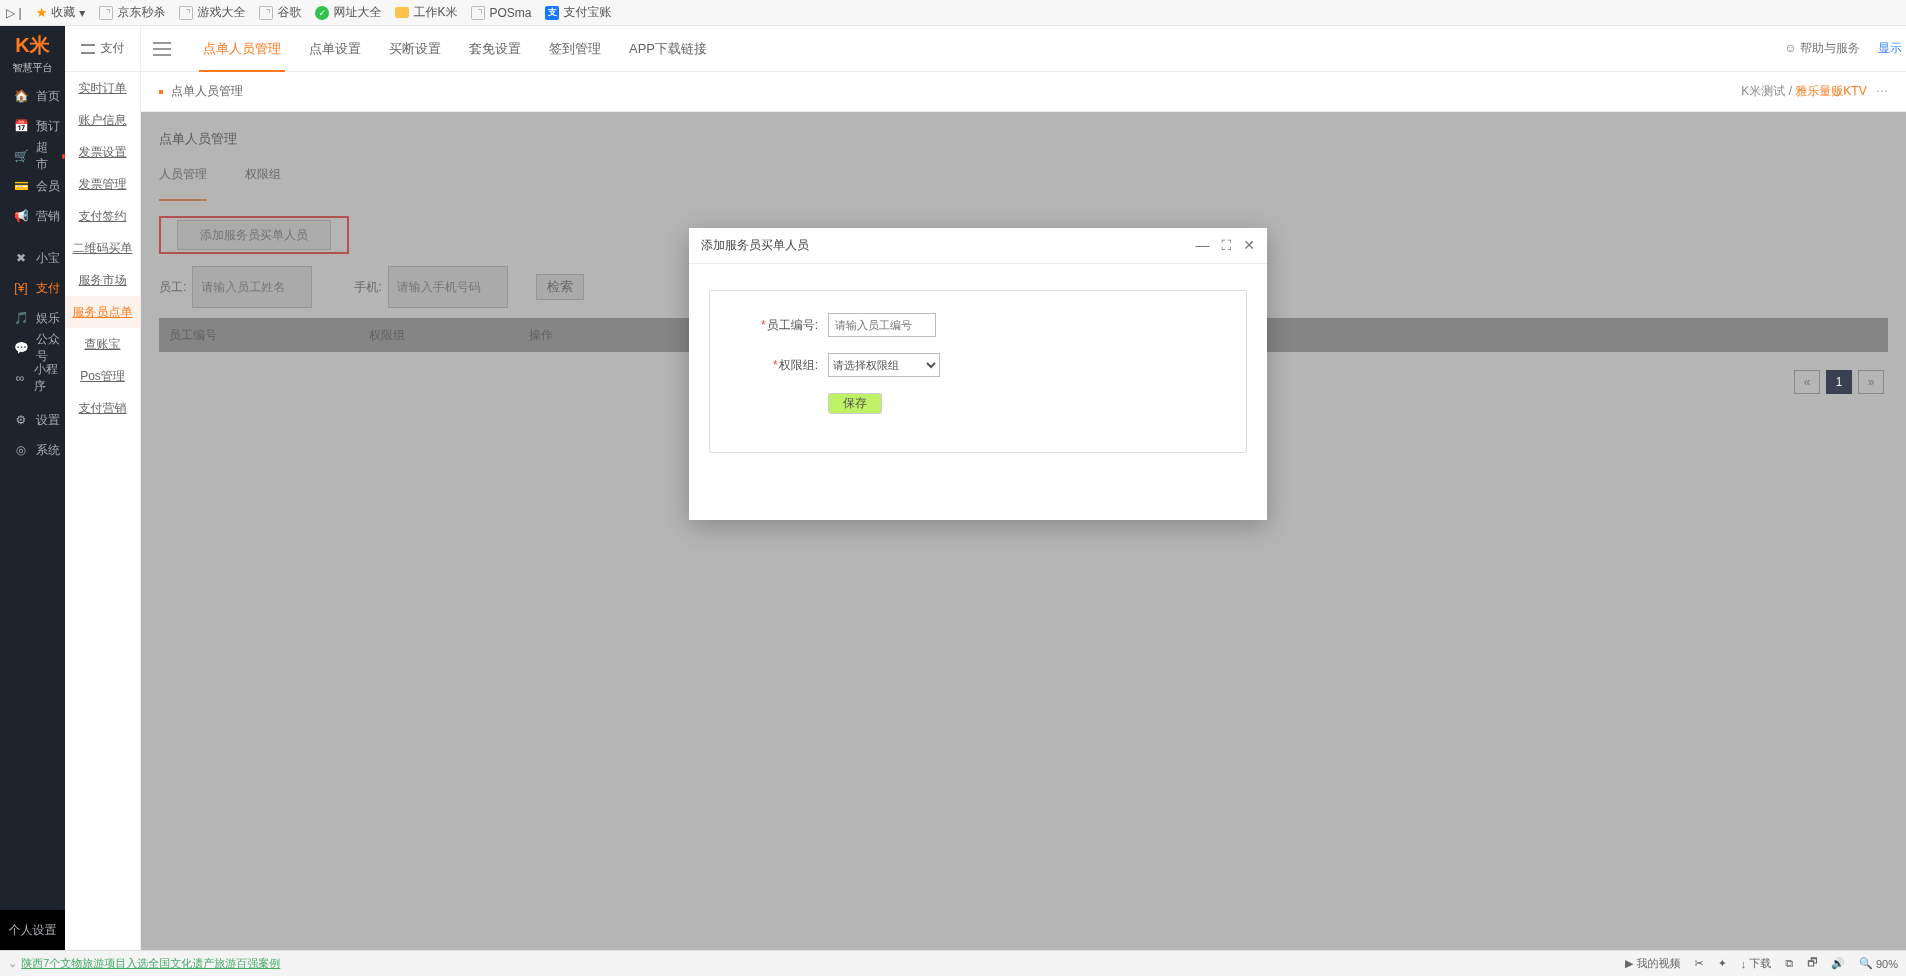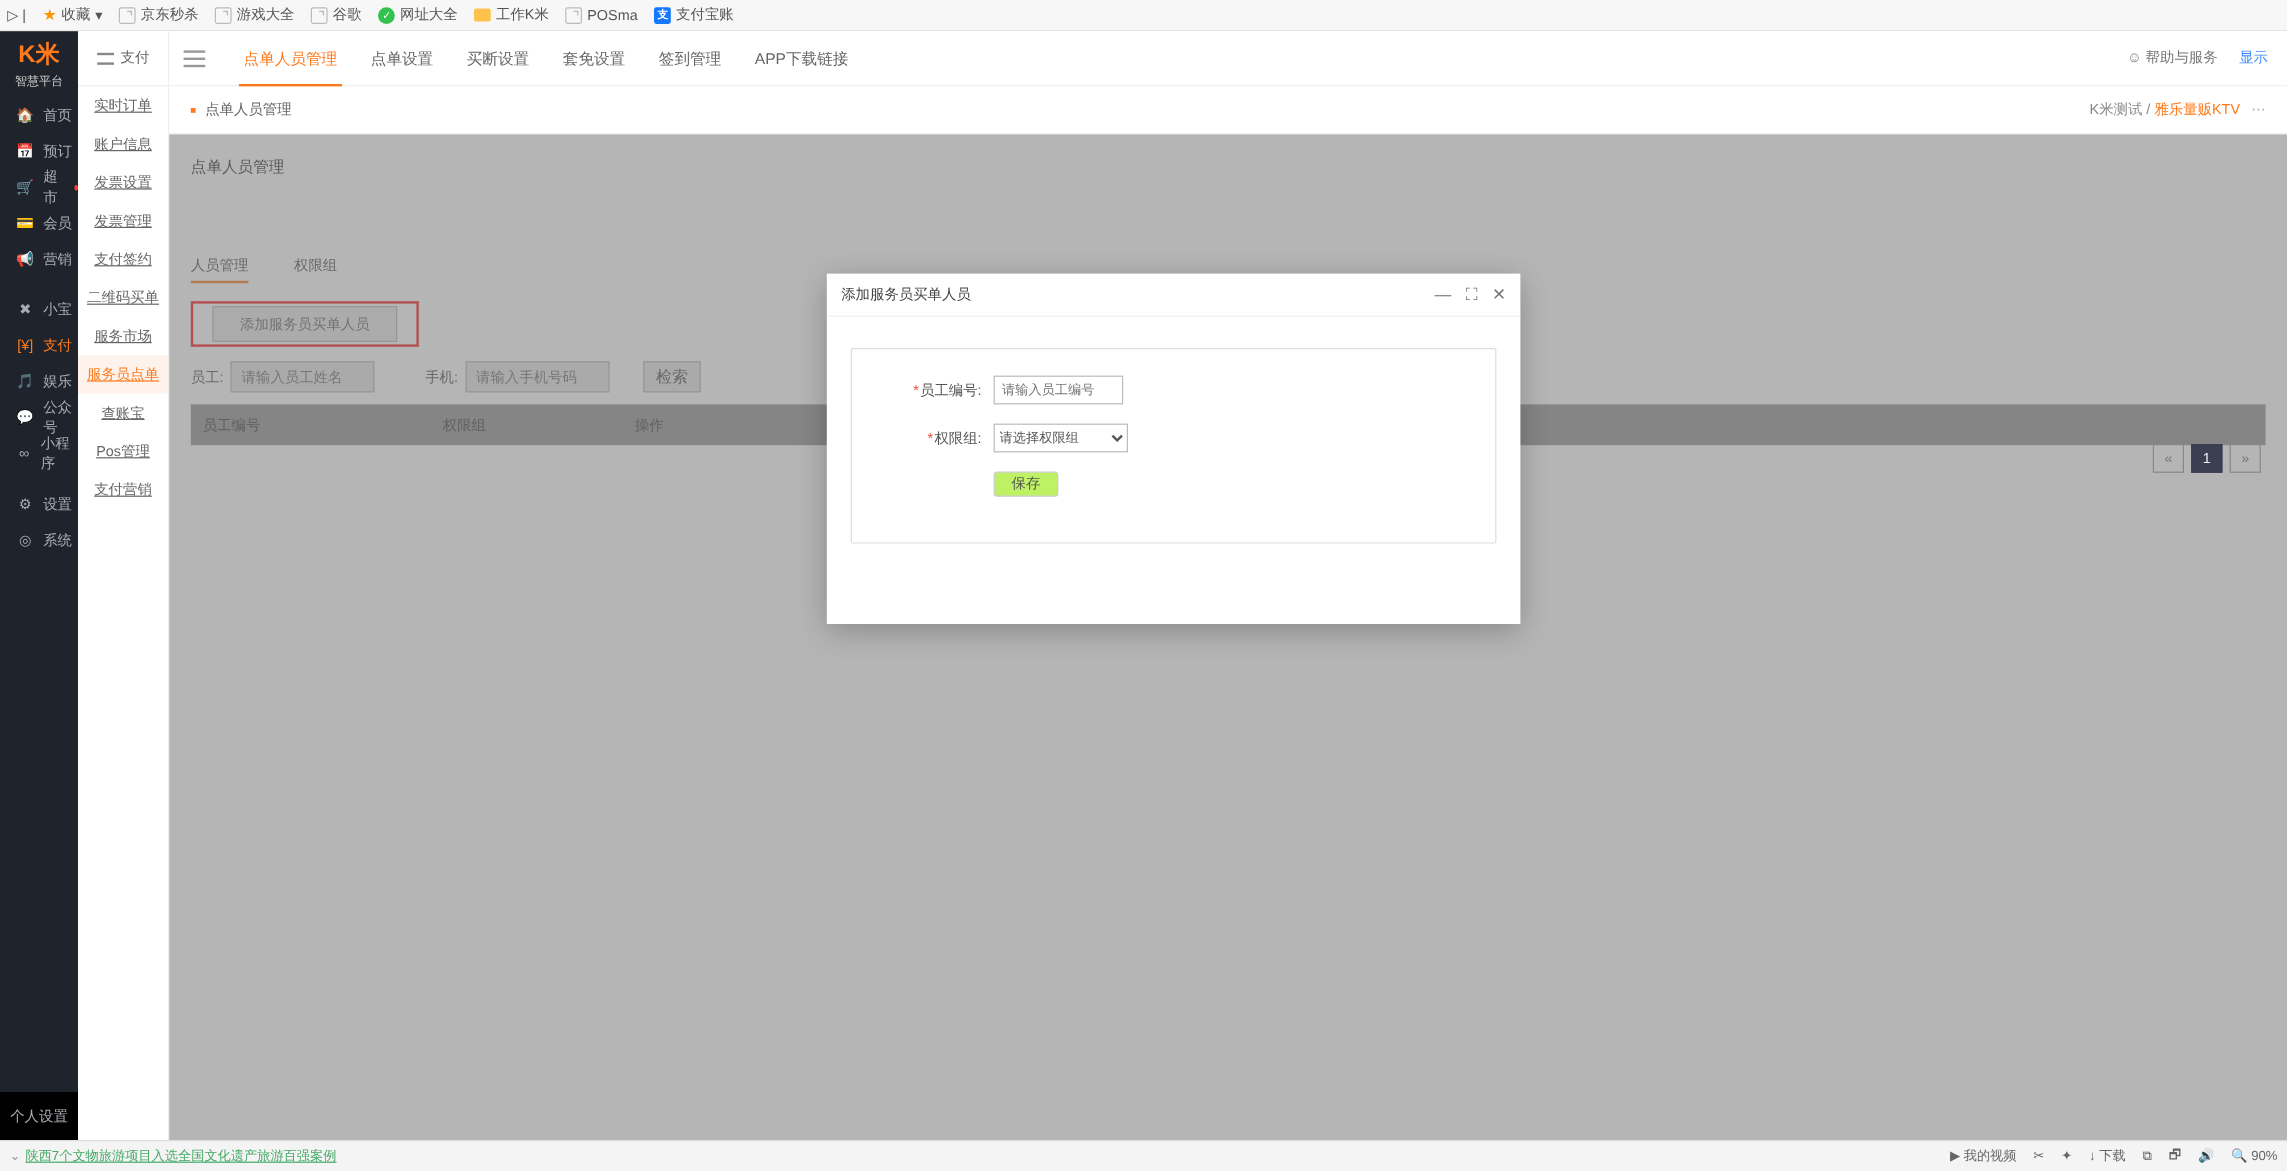--- a/index.html
+++ b/index.html
@@ -34,43 +34,43 @@
     .sub-nav .sub-item { height: 32px; display:flex; align-items:center; justify-content:center; font-size:12px; color:#666; cursor:pointer;text-decoration:underline; }
     .sub-nav .sub-item.active { color:#ff7a1c; background:#fdf3ec; }
 
     .main { flex:1; display:flex; flex-direction:column; background:#fff; position:relative; }
     .top-tabs { height:46px; border-bottom:1px solid #eee; display:flex; align-items:center; padding-left:12px; }
     .top-tabs .coll-icon { width:18px; height:14px; display:flex; flex-direction:column; justify-content:space-between; margin-right:18px; cursor:pointer; }
     .top-tabs .coll-icon span { height:2px; background:#999; }
     .top-tabs .tab { padding: 0 14px; height:46px; display:flex; align-items:center; font-size:13px; color:#666; cursor:pointer; position:relative; }
     .top-tabs .tab.active { color:#ff7a1c; }
     .top-tabs .tab.active::after { content:""; position:absolute; left:10px; right:10px; bottom:0; height:2px; background:#ff7a1c; }
-    .top-tabs .right { margin-left:auto; display:flex; align-items:center; gap:18px; padding-right:16px; font-size:12px; color:#777; }
+    .top-tabs .right { margin-left:auto; display:flex; align-items:center; gap:18px; padding-right:4px; font-size:12px; color:#777; }
     .top-tabs .right .link-show { color:#3d8bfd; cursor:pointer; }
 
     .crumb-bar { height:40px; background:#fff; border-bottom:1px solid #eee; display:flex; align-items:center; padding:0 18px; font-size:12px; color:#666; }
     .crumb-bar .dot { width:4px; height:4px; background:#ff7a1c; margin-right:8px; }
     .crumb-bar .right { margin-left:auto; color:#888; }
     .crumb-bar .right .ktv { color:#ff7a1c; }
     .crumb-bar .right .more { margin-left:6px; color:#aaa; cursor:pointer; }
 
     .content-wrap { flex:1; position:relative; }
     .content-overlay { position:absolute; inset:0; background:rgba(120,120,120,0.55); }
     .content-inner { position:absolute; inset:0; padding:0 18px; }
     .panel-title { padding: 18px 0 12px 0; font-size:13px; color:#333; }
     .panel-tabs { display:flex; gap:38px; border-bottom:1px solid transparent; }
-    .panel-tabs .ptab { padding:6px 0 6px 0; font-size:12px; color:#555; cursor:pointer; position:relative;margin-top:47px; }
+    .panel-tabs .ptab { padding:6px 0 18px 0; font-size:12px; color:#555; cursor:pointer; position:relative; }
     .panel-tabs .ptab.active::after { content:""; position:absolute; left:0; right:0; bottom:0; height:2px; background:#ff7a1c; }
 
     .action-row { margin-top:14px; display:flex; align-items:center; gap:18px; }
     .add-btn-box { border:2px solid #ff1f1f; padding:2px; width: 190px; display:flex; justify-content:center; }
     .add-btn { height:30px; padding:0 22px; background:#e9e9e9; border:1px solid #bbb; color:#6b6b6b; font-size:12px; cursor:pointer; }
 
     .filter-row { margin-top:12px; display:flex; align-items:center; gap:6px; font-size:12px; color:#555; }
-    .filter-row input { height:26px; width:120px; border:1px solid #bbb; background:#e7e7e7; padding:0 8px; font-size:12px; color:#888; }
+    .filter-row input { height:42px; width:120px; border:1px solid #bbb; background:#e7e7e7; padding:0 8px; font-size:12px; color:#888; }
     .filter-row .btn { height:26px; padding:0 10px; background:#e7e7e7; border:1px solid #bbb; cursor:pointer; color:#555; }
 
     .table { margin-top:10px; }
     .table .thead { display:flex; height:34px; align-items:center; background:#949494; color:#555; font-size:12px; }
     .table .thead .th { flex:0 0 200px; padding-left:10px; color:#444; }
     .table .thead .th.wide { flex:1; }
 
     .pager { position:absolute; right:22px; top:258px; display:flex; gap:6px; }
     .pager .pbtn { width:26px; height:24px; border:1px solid #888; background:#b5b5b5; color:#777; display:flex; align-items:center; justify-content:center; font-size:12px; cursor:pointer; }
     .pager .pbtn.active { background:#3a3f52; color:#eee; border-color:#3a3f52; }

